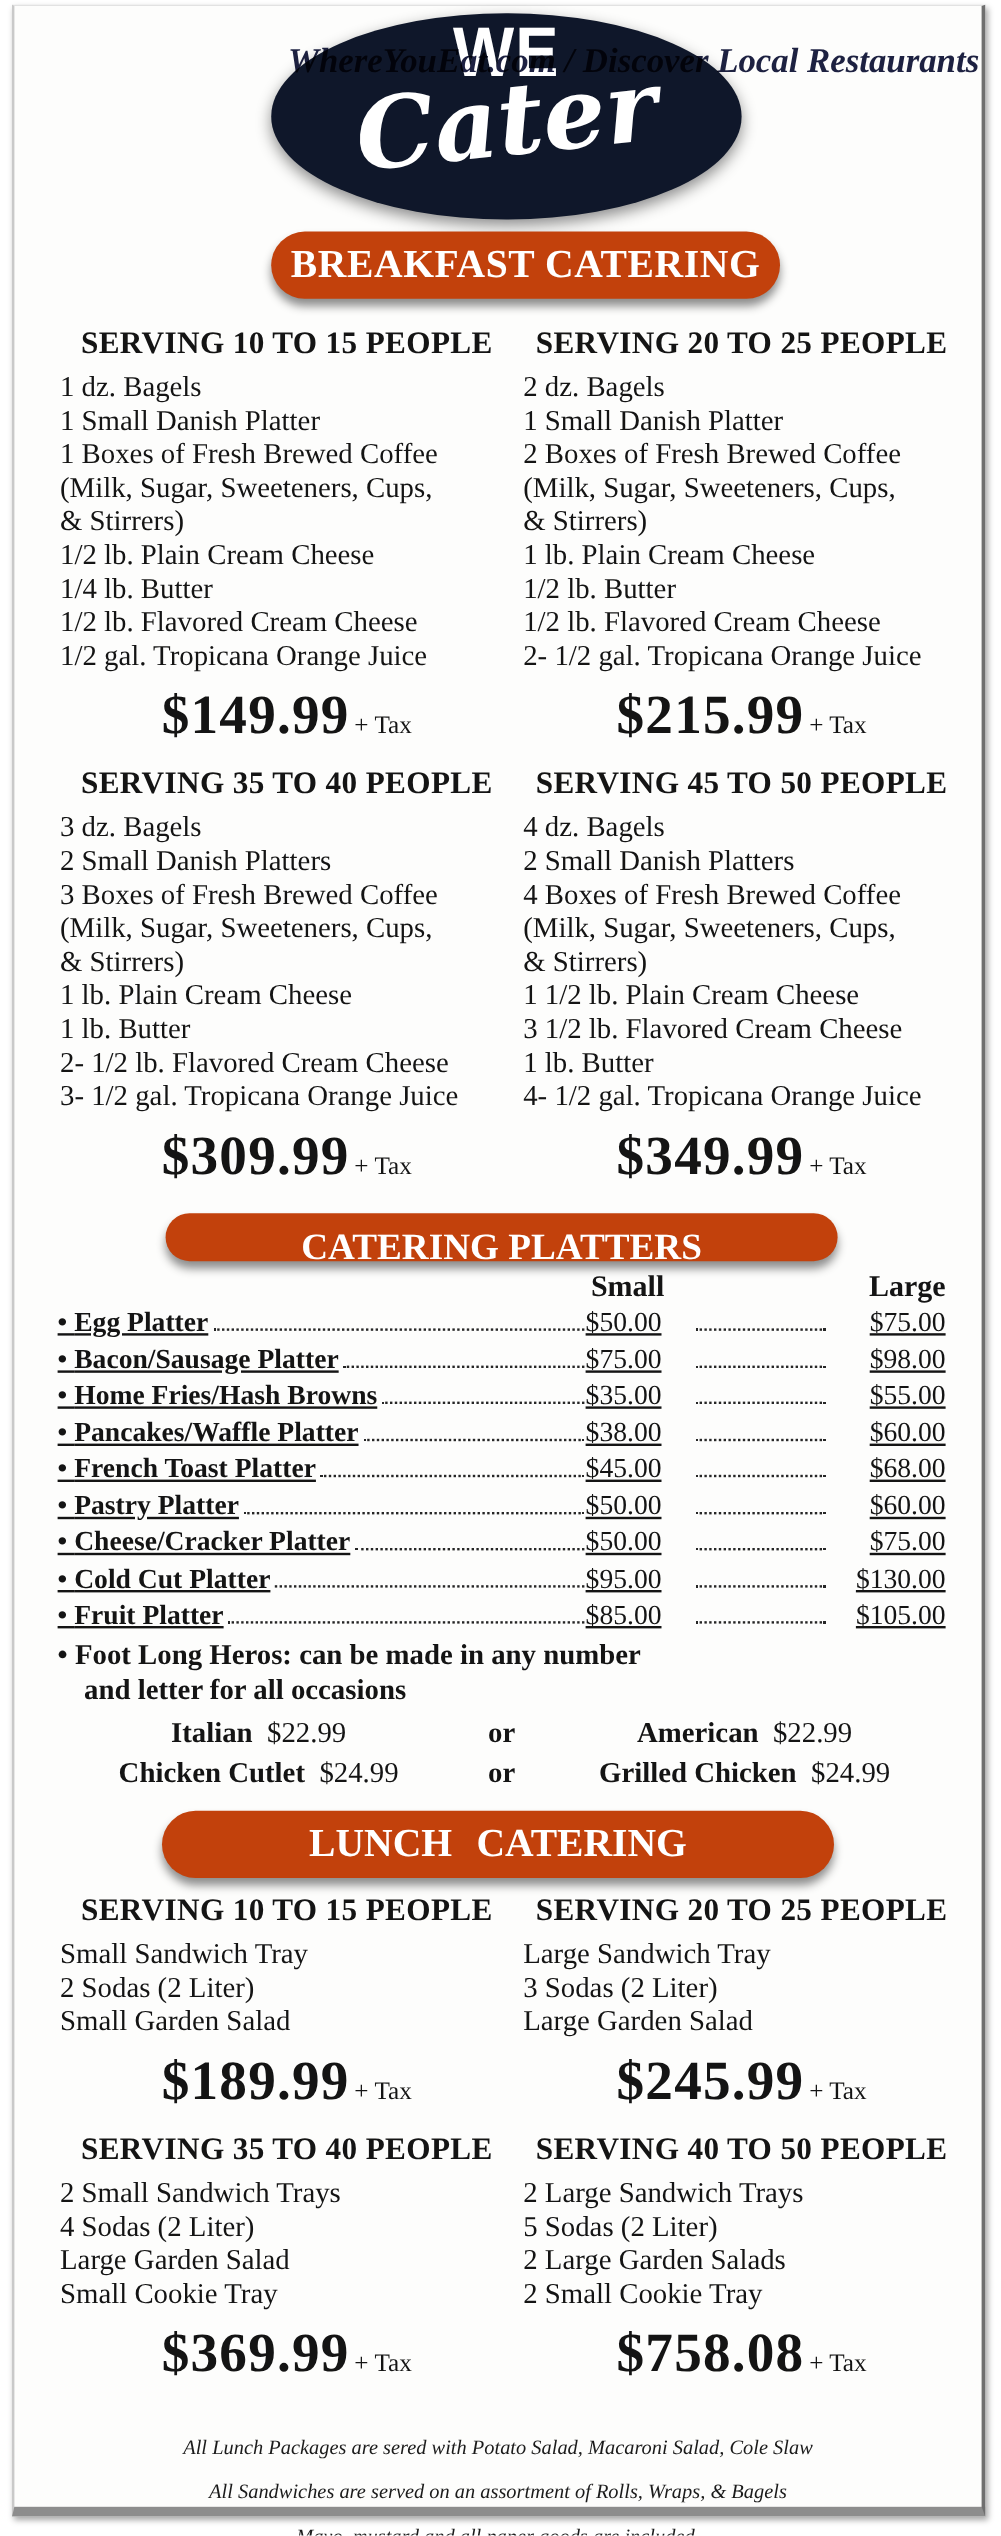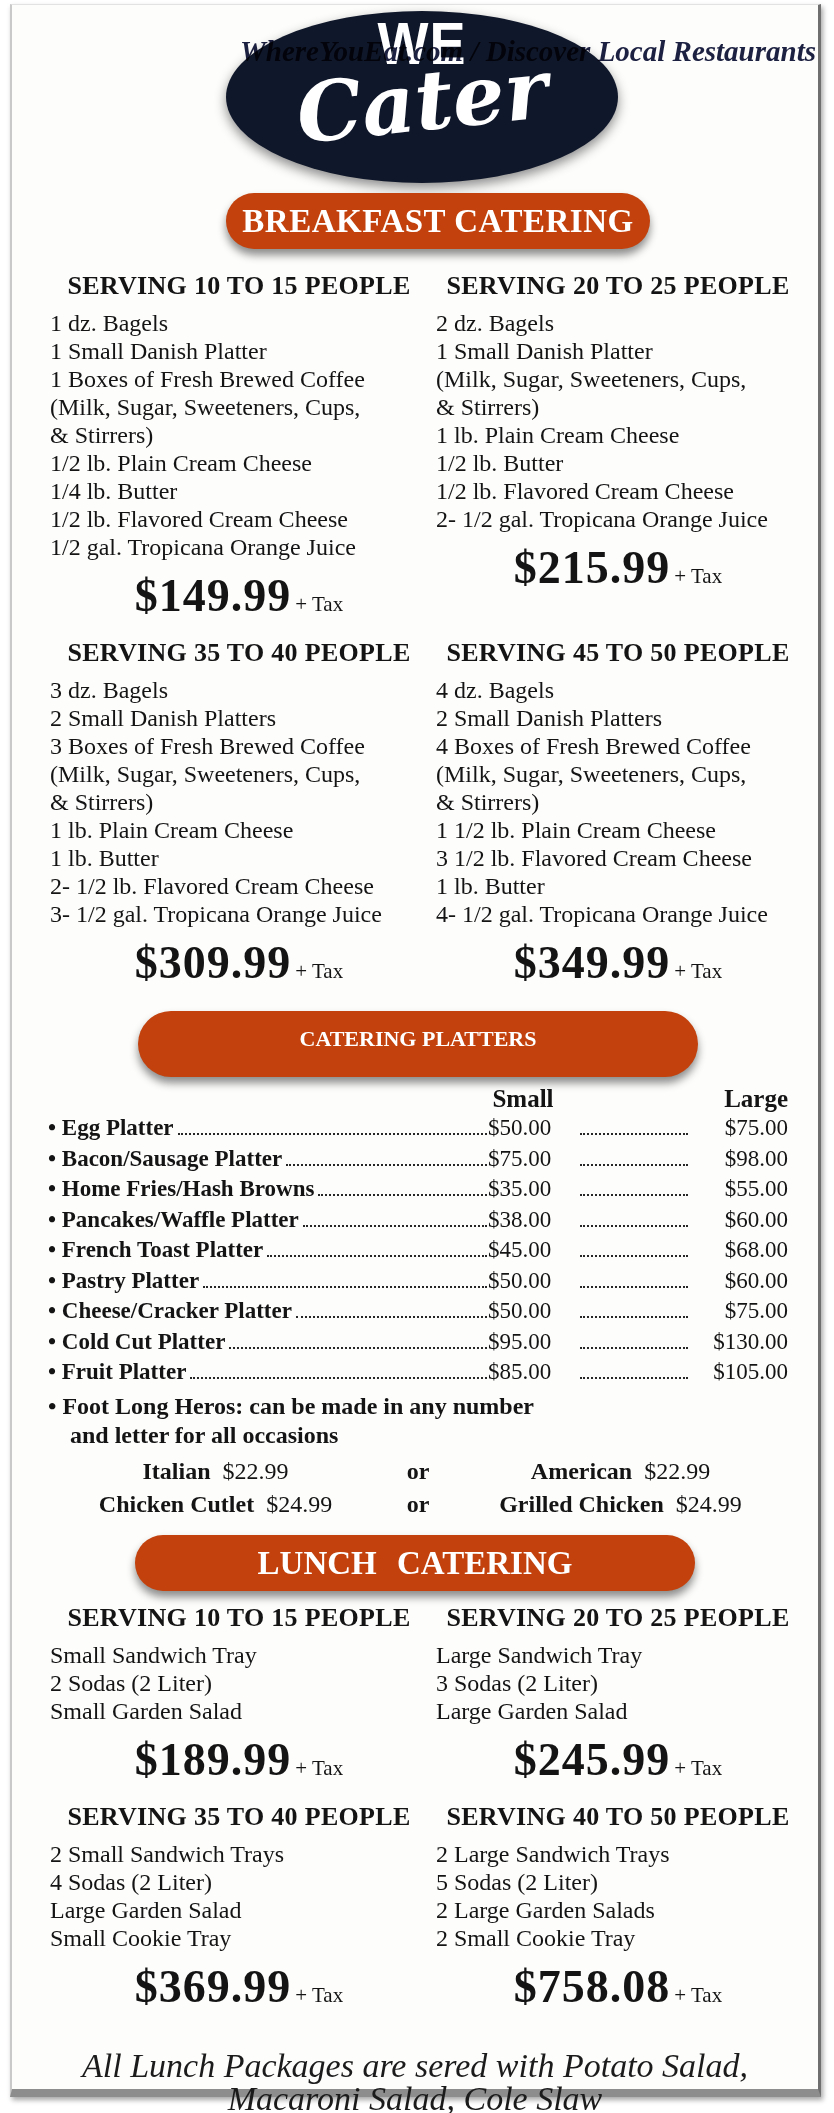--- a/index.html
+++ b/index.html
@@ -53,49 +53,49 @@
   }
   .pkg h3{
     margin:0 0 8px 0;text-align:center;font-size:26px;letter-spacing:0.3px;
   }
   .pkg .item-line{margin:0;font-size:24px;line-height:28px;}
   .price-line{text-align:center;margin:8px 0 16px 0;}
   .price-line .price{font-size:46px;font-weight:bold;letter-spacing:1px;}
   .price-line .tax{font-size:21px;font-weight:normal;}
   
   .platters{padding:0 30px 0 36px;}
-  .pill-platters{width:560px;height:66px;margin:6px auto 8px auto;
-    font-size:22px;line-height:56px;}
+  .pill-platters{width:560px;height:40px;margin:6px auto 8px auto;
+    font-size:31px;line-height:56px;}
   .plat-head{display:flex;align-items:baseline;font-weight:bold;font-size:25px;}
   .ph-spacer{flex:1;}
   .ph-small{width:120px;text-align:center;}
   .ph-gap{width:95px;}
   .ph-large{width:110px;text-align:right;}
-  .plat-row{display:flex;align-items:baseline;font-size:23px;line-height:30.5px;}
+  .plat-row{display:flex;align-items:baseline;font-size:23px;line-height:30.5px;text-decoration:underline;}
   .p-name{font-weight:bold;white-space:nowrap;}
   .p-name::before{content:"\2022  ";}
   .p-dots{flex:1;border-bottom:2.5px dotted #262626;margin:0 1px 6px 4px;}
   .p-small{width:92px;text-align:left;}
   .p-dots2{width:108px;border-bottom:2.5px dotted #262626;margin-bottom:6px;}
   .p-large{width:100px;text-align:right;}
   .heros{margin-top:4px;font-size:24px;font-weight:bold;}
   .heros p{margin:0;line-height:29px;}
   .hero-line2{padding-left:22px;}
   .hero-opts{margin-top:5px;font-size:24px;}
   .hero-row{display:grid;grid-template-columns:1fr 70px 1fr;line-height:33px;}
   .ho-left,.ho-right{text-align:center;}
   .ho-or{text-align:center;font-weight:bold;}
   
   .pill-lunch{width:560px;height:56px;margin:14px auto 6px auto;
     font-size:33px;line-height:56px;word-spacing:12px;}
   .lunch-grid{padding-top:6px;}
   
   .foot{margin-top:20px;text-align:center;}
   .foot-line{
-    margin:4px;font-size:34px;line-height:33px;font-style:italic;
+    margin:4px;font-size:17px;line-height:33px;font-style:italic;
     font-weight:500;color:#1b1b1b;
   }
 </style>
 </head>
 <body>
 
 <div class="page">
 
   <header class="header">
     <div class="watermark">WhereYouEat.com / Discover Local Restaurants</div>
@@ -125,20 +125,21 @@
         <span class="price">$149.99</span>
         <span class="tax">+ Tax</span>
       </div>
     </div>
     <div class="pkg">
       <h3>SERVING 20 TO 25 PEOPLE</h3>
       <div>
 
       <p class="item-line">2 dz. Bagels</p>
           <p class="item-line">1 Small Danish Platter</p>
+          <p class="item-line">2 Boxes of Fresh Brewed Coffee</p>
           <p class="item-line">(Milk, Sugar, Sweeteners, Cups,</p>
           <p class="item-line">&amp; Stirrers)</p>
           <p class="item-line">1 lb. Plain Cream Cheese</p>
           <p class="item-line">1/2 lb. Butter</p>
           <p class="item-line">1/2 lb. Flavored Cream Cheese</p>
           <p class="item-line">2- 1/2 gal. Tropicana Orange Juice</p>
         </div>
       <div class="price-line">
         <span class="price">$215.99</span>
         <span class="tax">+ Tax</span>

